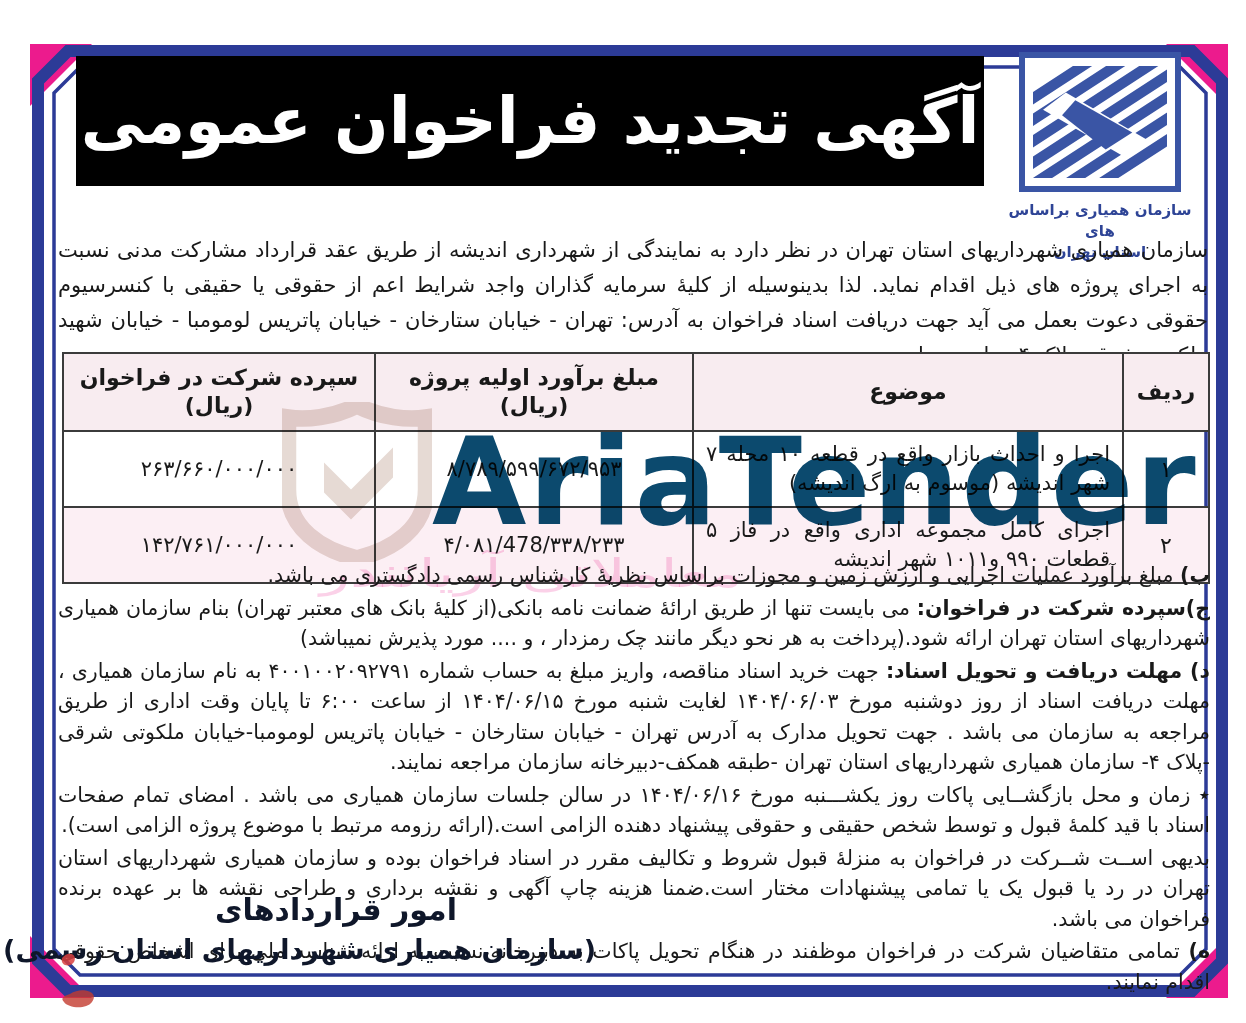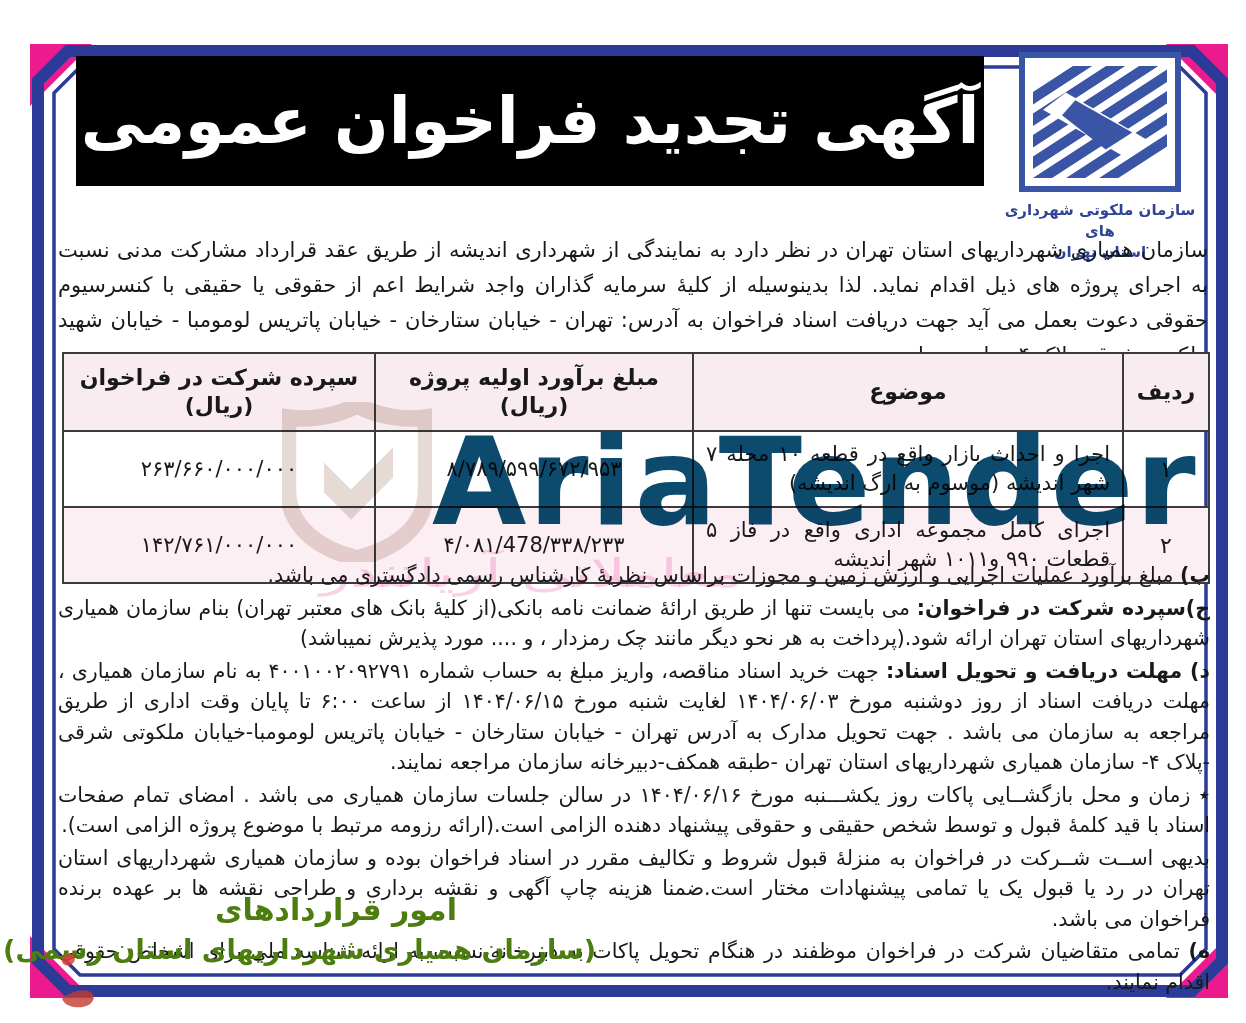--- a/index.html
+++ b/index.html
@@ -50,21 +50,21 @@
   .notes{
     position:absolute; left:58px; top:560px; width:1152px; z-index:2;
     direction:rtl; text-align:justify; font-size:20.5px; line-height:30.5px;
   }
   .notes p{margin:0 0 2px 0;}
   .lead{font-weight:bold;}
 
   
   .footer{
     position:absolute; left:76px; top:890px; width:520px; z-index:2;
-    direction:rtl; text-align:center; color:#4d7c0f; font-weight:bold;
+    direction:rtl; text-align:center; color:#0f172a; font-weight:bold;
   }
   .footer-line1{font-size:30px; line-height:40px;}
   .footer-line2{font-size:27px; line-height:40px; white-space:nowrap;}
 
   
   .wm-main{
     position:absolute; left:282px; top:402px; z-index:6; display:flex; align-items:center;
     mix-blend-mode:multiply; pointer-events:none;
   }
   .wm-text{
@@ -106,21 +106,21 @@
           <rect x="-25" y="51" width="190" height="11" rx="5"></rect>
           <rect x="-25" y="70" width="190" height="11" rx="5"></rect>
           <rect x="-25" y="89" width="190" height="11" rx="5"></rect>
           <rect x="-25" y="108" width="190" height="11" rx="5"></rect>
         </g>
         <polygon points="34,28 120,78 96,96 10,46" fill="#ffffff"></polygon>
         <polygon points="44,36 104,70 76,88 30,52" fill="#3A55A5"></polygon>
       </svg>
     </div>
     <div class="logo-caption">
-      <div>سازمان ملکوتی شهرداری های</div>
+      <div>سازمان همیاری براساس های</div>
       <div>استان تهران</div>
     </div>
   </div>
 
   <div class="intro">
     <div>سازمان همیاری شهرداریهای استان تهران در نظر دارد به نمایندگی از شهرداری اندیشه از طریق عقد قرارداد مشارکت مدنی نسبت به اجرای پروژه های ذیل اقدام نماید. لذا بدینوسیله از کلیهٔ سرمایه گذاران واجد شرایط اعم از حقوقی یا حقیقی با کنسرسیوم حقوقی دعوت بعمل می آید جهت دریافت اسناد فراخوان به آدرس: تهران - خیابان ستارخان - خیابان پاتریس لومومبا - خیابان شهید ملکوتی شرقی پلاک ۴ مراجعه نمایند.</div>
     <div class="section-label">الف)</div>
   </div>
 
   <table class="tender-table">

